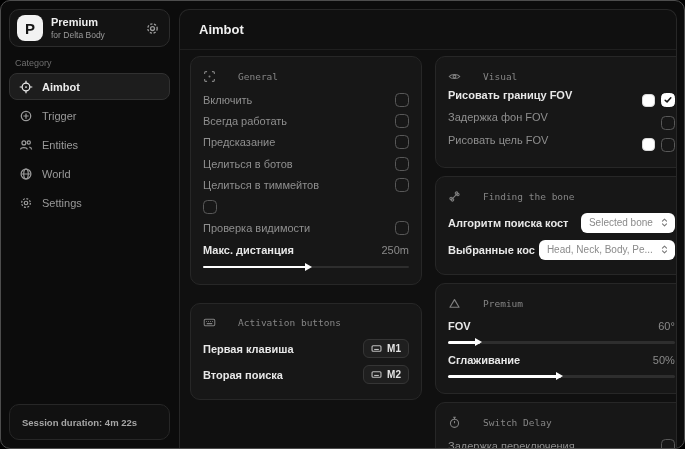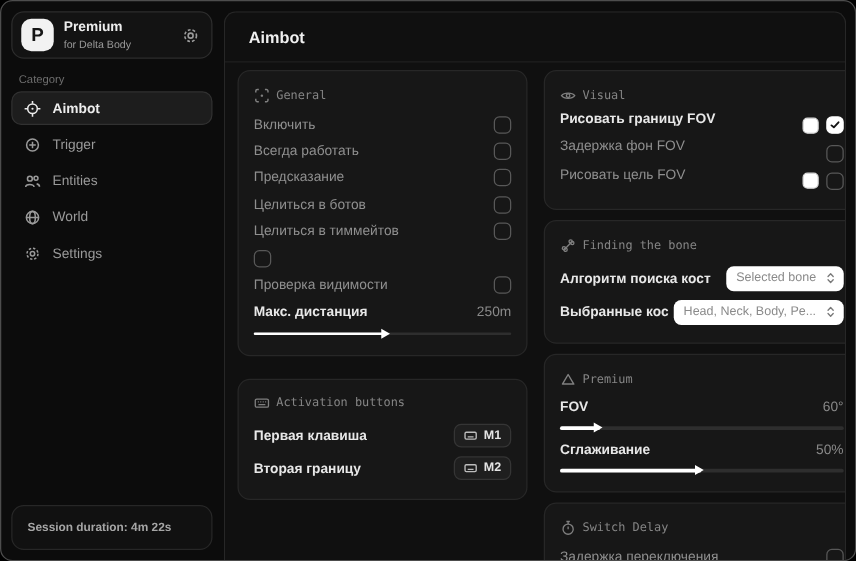--- a/index.html
+++ b/index.html
@@ -21,21 +21,21 @@
   .session-card { margin-top:auto; height:36px; flex-shrink:0; border:1px solid #272727; background:#111; border-radius:10px; display:flex; align-items:center; padding:0 12px; font-size:9.5px; font-weight:600; color:#a6a6a6; }
 
   
   .panel { flex:1; margin:8px 7px 0 1px; background:#101010; border:1px solid #272727; border-bottom:none; border-radius:10px 10px 0 0; overflow:hidden; display:flex; flex-direction:column; }
   .panel-header { height:40px; flex-shrink:0; border-bottom:1px solid #1f1f1f; display:flex; align-items:center; padding:0 19px; }
   .panel-title { font-size:13px; font-weight:700; color:#f0f0f0; }
   .columns { display:flex; gap:13px; padding:6px 8px 0 10px; align-items:flex-start; }
   .col-left { width:232px; flex-shrink:0; display:flex; flex-direction:column; gap:18px; }
   .col-right { flex:1; display:flex; flex-direction:column; gap:8px; }
   .card { background:#171717; border:1px solid #272727; border-radius:10px; padding:9px 12px 11px; }
-  .card-header { display:flex; align-items:center; gap:5px; color:#858585; font-family:"DejaVu Sans Mono","Liberation Mono",monospace; font-size:9.5px; height:20px; margin-bottom:3px; }
+  .card-header { display:flex; align-items:center; gap:22px; color:#858585; font-family:"DejaVu Sans Mono","Liberation Mono",monospace; font-size:9.5px; height:20px; margin-bottom:3px; }
   .card-header .icn { display:flex; color:#808080; }
 
   .toggle-row { height:21.4px; display:flex; align-items:center; justify-content:space-between; }
   .row-label { font-size:11px; color:#8f8f8f; font-weight:500; }
   .row-label.strong { color:#e8e8e8; font-weight:600; }
   .value { font-size:11px; color:#8a8a8a; }
   .checkbox { width:14px; height:14px; border:1.5px solid #585858; border-radius:4.5px; flex-shrink:0; }
   .checkbox.checked { background:#fff; border-color:#fff; display:flex; align-items:center; justify-content:center; }
 
   .slider-label-row { height:19px; display:flex; align-items:center; justify-content:space-between; margin-top:2px; }
@@ -208,21 +208,21 @@
               <span class="icn">
                   <svg width="11" height="11" viewBox="0 0 16 16" fill="none" stroke="currentColor" stroke-width="1.6">
                     <rect x="1.5" y="4" width="13" height="8" rx="1.5"></rect>
                     <path d="M4.6 9.4h6.8"></path>
                   </svg>
                 </span>
               <span>M1</span>
             </span>
           </div>
           <div class="bind-row">
-            <span class="row-label strong">Вторая границу</span>
+            <span class="row-label strong">Вторая поиска</span>
             <span class="key-chip">
               <span class="icn">
                   <svg width="11" height="11" viewBox="0 0 16 16" fill="none" stroke="currentColor" stroke-width="1.6">
                     <rect x="1.5" y="4" width="13" height="8" rx="1.5"></rect>
                     <path d="M4.6 9.4h6.8"></path>
                   </svg>
                 </span>
               <span>M2</span>
             </span>
           </div>

